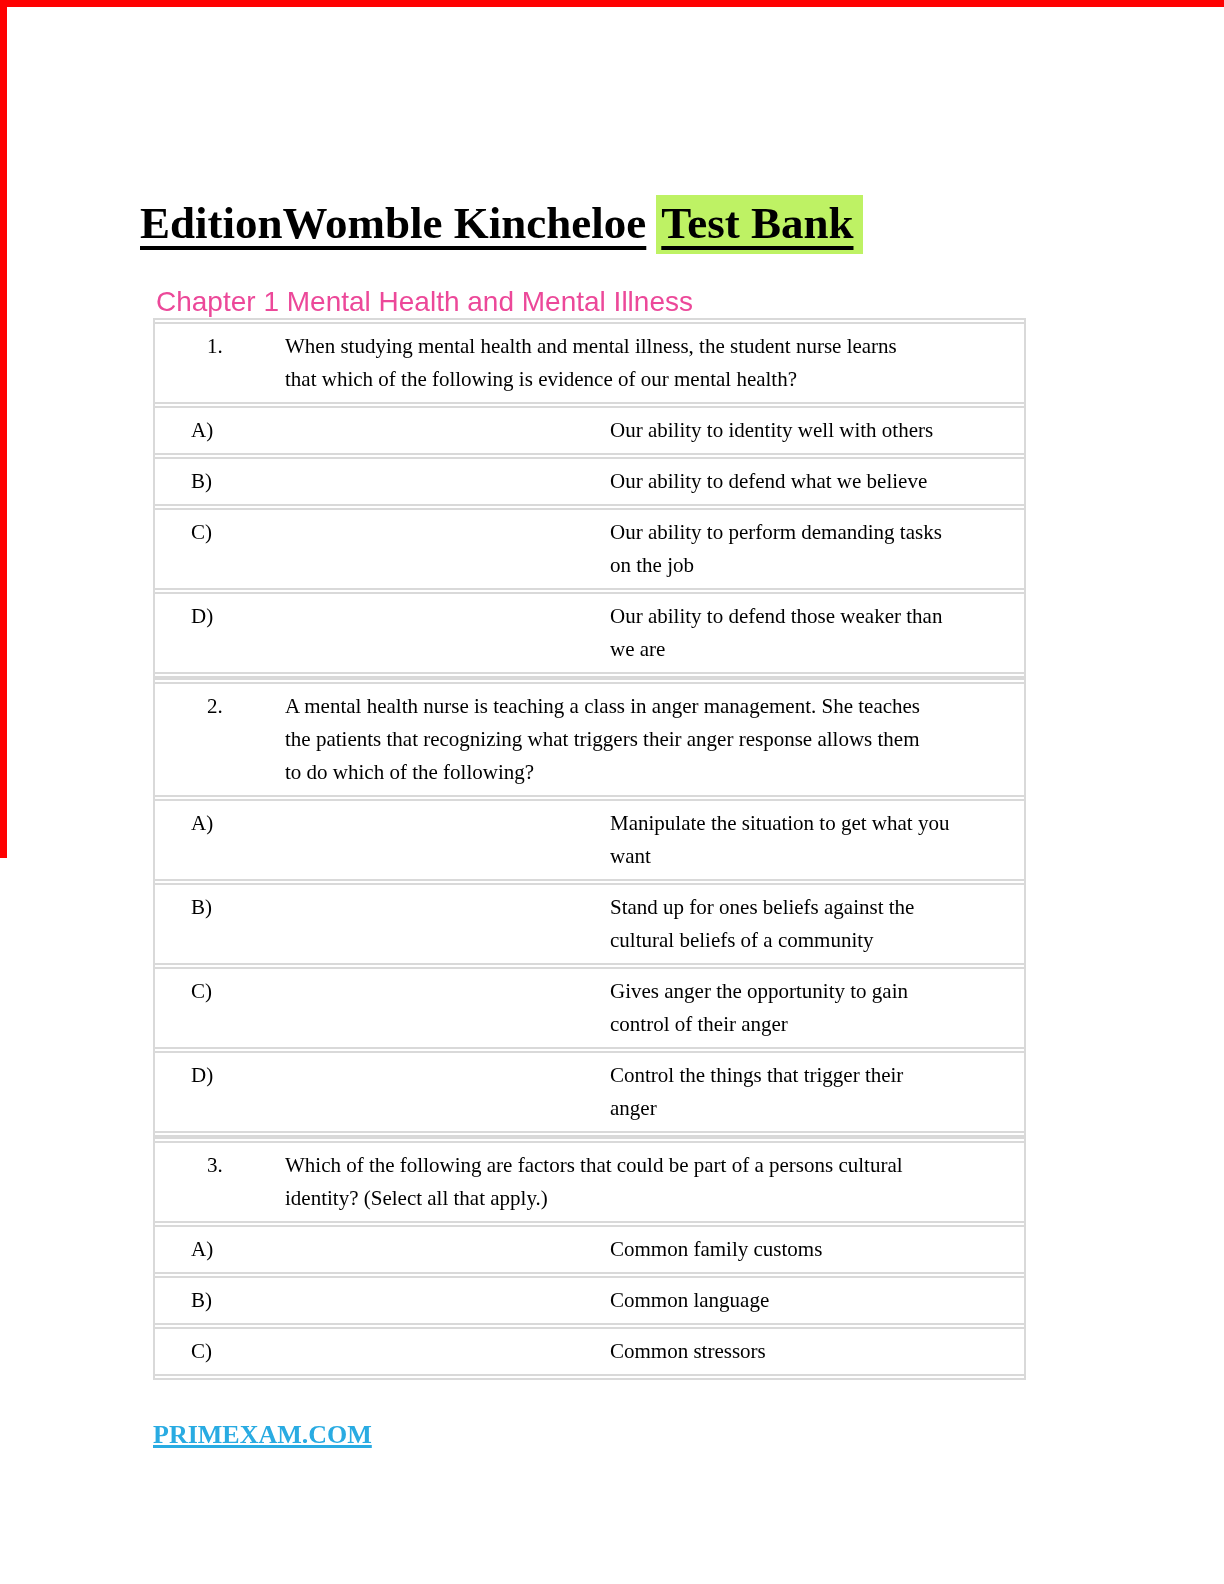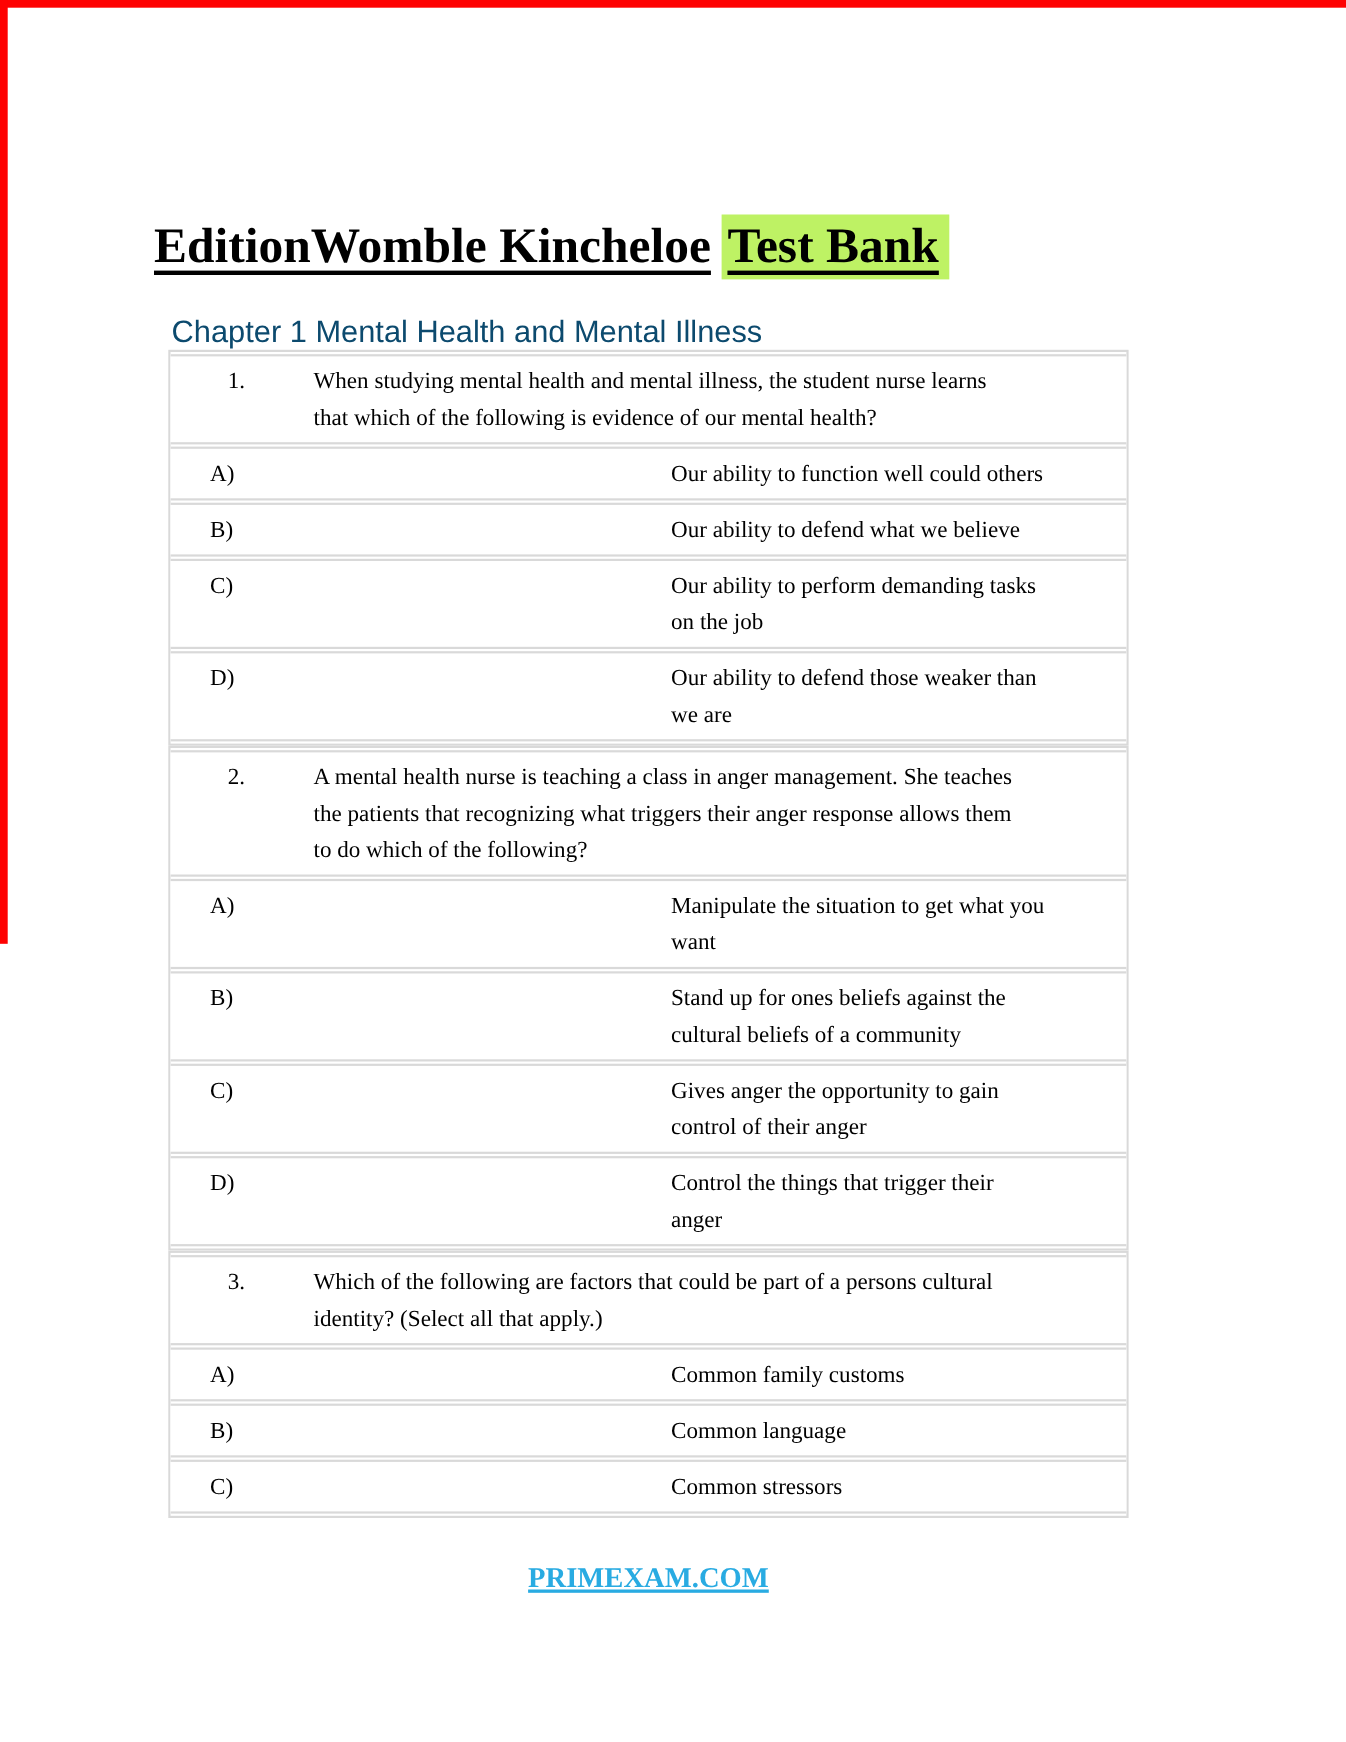--- a/index.html
+++ b/index.html
@@ -32,21 +32,21 @@
     font-weight:bold;
     padding:3px 10px 6px 5px;
     margin-left:10px;
   }
 
   .chapter{
     margin:30px 0 0 156px;
     font-family:"Liberation Sans",sans-serif;
     font-size:28px;
     font-weight:400;
-    color:#0c4a6e;
+    color:#ec4899;
   }
 
   
   table.qtable{
     margin:0 0 0 153px;
     width:873px;
     border-collapse:separate;
     border-spacing:0 2px;
     border:2px solid #d9d9d9;
     font-size:21px;
@@ -65,21 +65,21 @@
 
   .qcell{padding:6px 0;}
   .qflex{display:flex;}
   .qnum{flex:0 0 130px;box-sizing:border-box;padding-left:52px;}
   .qtext{flex:1;padding-right:48px;white-space:pre-line;}
 
   .lcell{width:455px;box-sizing:border-box;padding:6px 0 6px 36px;}
   .ocell{padding:6px 34px 6px 0;white-space:pre-line;}
 
   
-  .footer{width:873px;margin:40px 0 0 153px;text-align:center;}
+  .footer{width:873px;margin:40px 0 0 153px;}
   .footer a{
     color:#29abe2;
     font-family:"Liberation Serif",serif;
     font-weight:bold;
     font-size:26px;
     text-decoration:underline;
     text-decoration-thickness:3px;
     cursor:pointer;
   }
 </style>
@@ -99,21 +99,21 @@
     <td class="qcell" colspan="2">
       <div class="qflex">
         <span class="qnum">1.</span>
         <div class="qtext">When studying mental health and mental illness, the student nurse learns
 that which of the following is evidence of our mental health?</div>
       </div>
     </td>
   </tr>
   <tr>
     <td class="lcell">A)</td>
-    <td class="ocell">Our ability to function well could others</td>
+    <td class="ocell">Our ability to identity well with others</td>
   </tr>
   <tr>
     <td class="lcell">B)</td>
     <td class="ocell">Our ability to defend what we believe</td>
   </tr>
   <tr>
     <td class="lcell">C)</td>
     <td class="ocell">Our ability to perform demanding tasks
 on the job</td>
   </tr>

